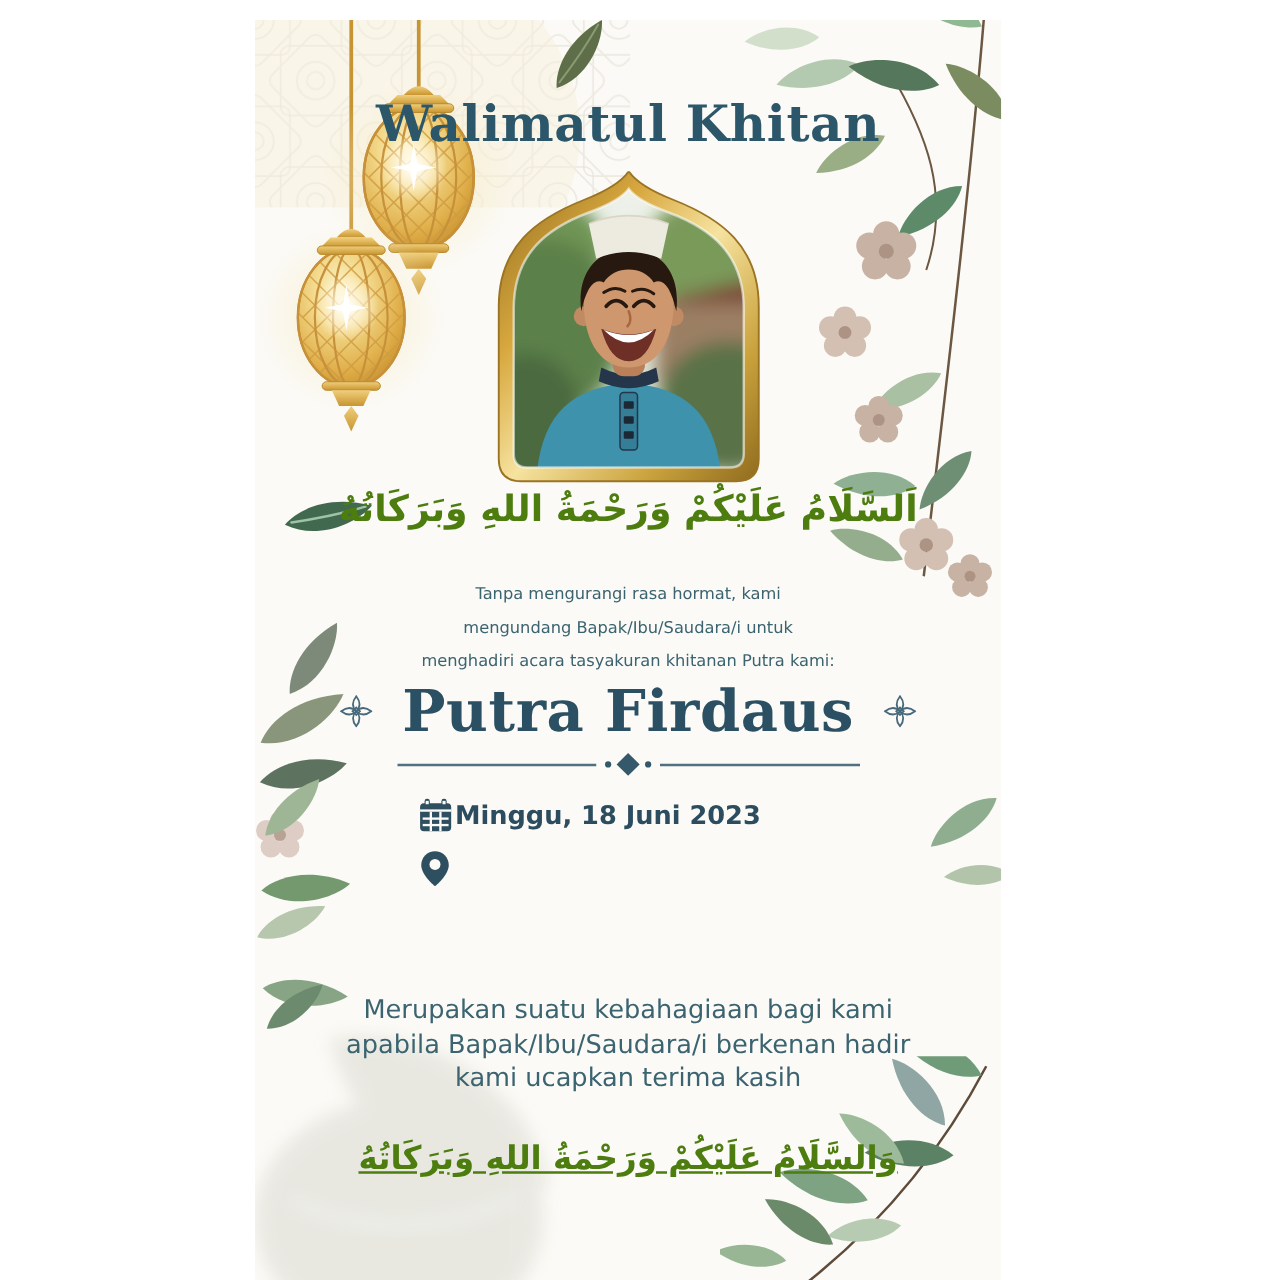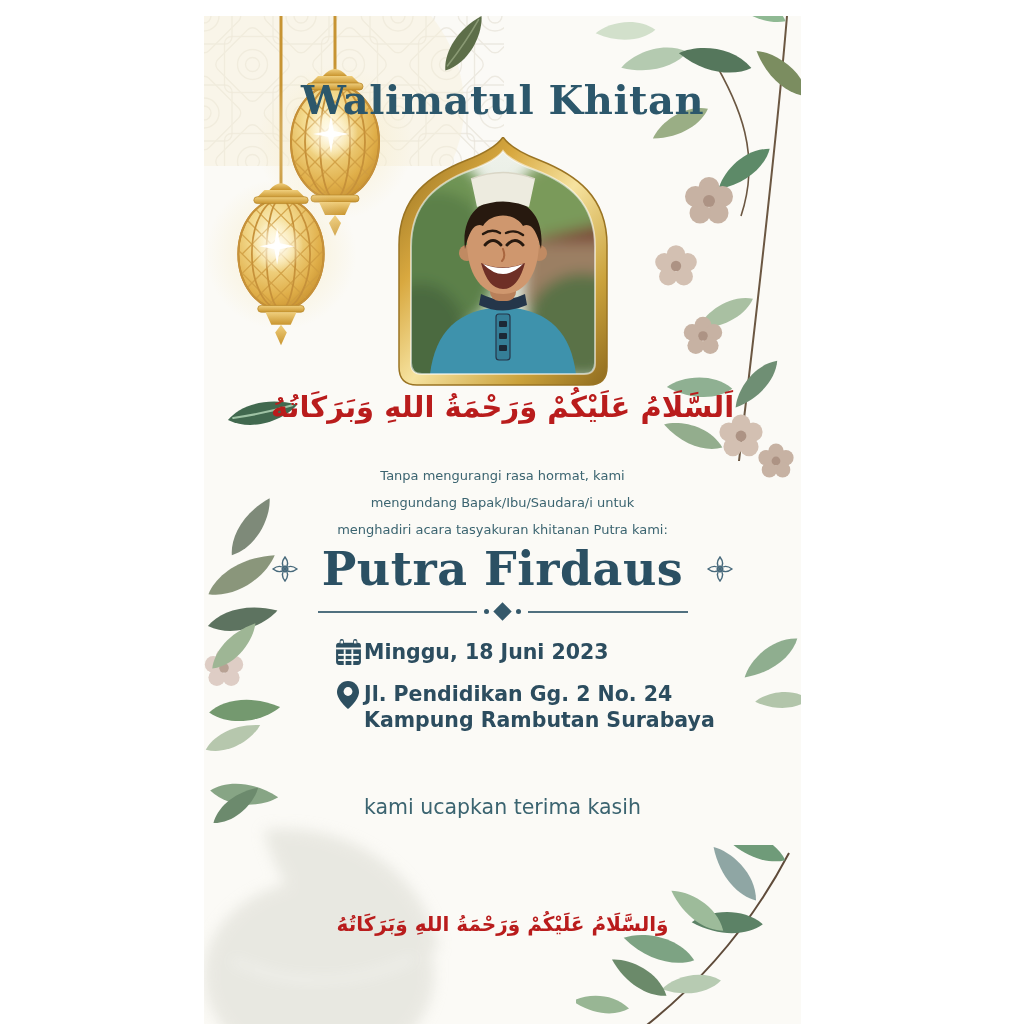--- a/index.html
+++ b/index.html
@@ -4,23 +4,23 @@
 <style>
   html,body{margin:0;padding:0;}
   body{width:1024px;height:1024px;background:#ffffff;font-family:"DejaVu Sans","Liberation Sans",sans-serif;}
   .stage{position:relative;width:1024px;height:1024px;background:#ffffff;overflow:hidden;}
   .card{position:absolute;left:204px;top:16px;width:597px;height:1024px;background:#fbfaf6;overflow:hidden;}
   .layer{position:absolute;inset:0;}
   .deco{position:absolute;z-index:1;}
   .content{position:absolute;inset:0;z-index:2;}
   .abs{position:absolute;left:0;right:0;text-align:center;}
   .title{top:60px;font-family:"DejaVu Serif","Liberation Serif",serif;font-weight:700;font-size:40px;color:#2c576b;letter-spacing:.5px;}
-  .arabic{direction:rtl;font-family:"DejaVu Sans",sans-serif;color:#b91c1c;font-weight:700;}
+  .arabic{direction:rtl;font-family:"DejaVu Sans",sans-serif;color:#4d7c0f;font-weight:700;}
   .arabic-top{top:374px;font-size:29px;}
-  .arabic-bottom{top:896px;font-size:20px;}
+  .arabic-bottom{top:896px;font-size:26px;text-decoration:underline;}
   .intro{top:446px;font-size:13px;line-height:27px;color:#3b6470;}
   .closing{top:778px;font-size:20.5px;line-height:27.5px;color:#3b6470;}
   .name-row{top:526px;display:flex;align-items:center;justify-content:center;gap:24px;}
   .name{font-family:"DejaVu Serif","Liberation Serif",serif;font-weight:700;font-size:46px;color:#2b5063;letter-spacing:.5px;}
   .divider{position:absolute;top:589px;left:50%;transform:translateX(-50%);width:370px;display:flex;align-items:center;gap:7px;}
   .divider .line{flex:1;height:2px;background:#50707f;}
   .divider .dot{width:5px;height:5px;border-radius:50%;background:#35596b;}
   .divider .diamond{width:13px;height:13px;background:#35596b;transform:rotate(45deg);}
   .details{position:absolute;left:128px;top:621px;}
   .detail-row{display:flex;margin-bottom:12px;align-items:flex-start;}
@@ -310,28 +310,26 @@
           </span>
           <span class="detail-text">Minggu, 18 Juni 2023</span>
         </div>
         <div class="detail-row">
           <span class="detail-icon">
             <svg width="24" height="30" viewBox="0 0 24 30">
               <path d="M12,1 C5.9,1 1,5.9 1,12 C1,20.2 12,29 12,29 C12,29 23,20.2 23,12 C23,5.9 18.1,1 12,1 Z" fill="#2d4f60"></path>
               <circle cx="12" cy="11.5" r="4.4" fill="#fbfaf6"></circle>
             </svg>
           </span>
-          <span class="detail-text">
-            <div>Jl. Pendidikan Gg. 2 No. 24</div>
-            <div>Kampung Rambutan Surabaya</div>
-          </span>
         </div>
       </div>
 
       <div class="abs closing">
+        <div>Merupakan suatu kebahagiaan bagi kami</div>
+        <div>apabila Bapak/Ibu/Saudara/i berkenan hadir</div>
         <div>kami ucapkan terima kasih</div>
       </div>
 
       <div class="abs arabic arabic-bottom" dir="rtl">وَالسَّلَامُ عَلَيْكُمْ وَرَحْمَةُ اللهِ وَبَرَكَاتُهُ</div>
 
     </div>
   </div>
 </div>
 
 </body></html>

